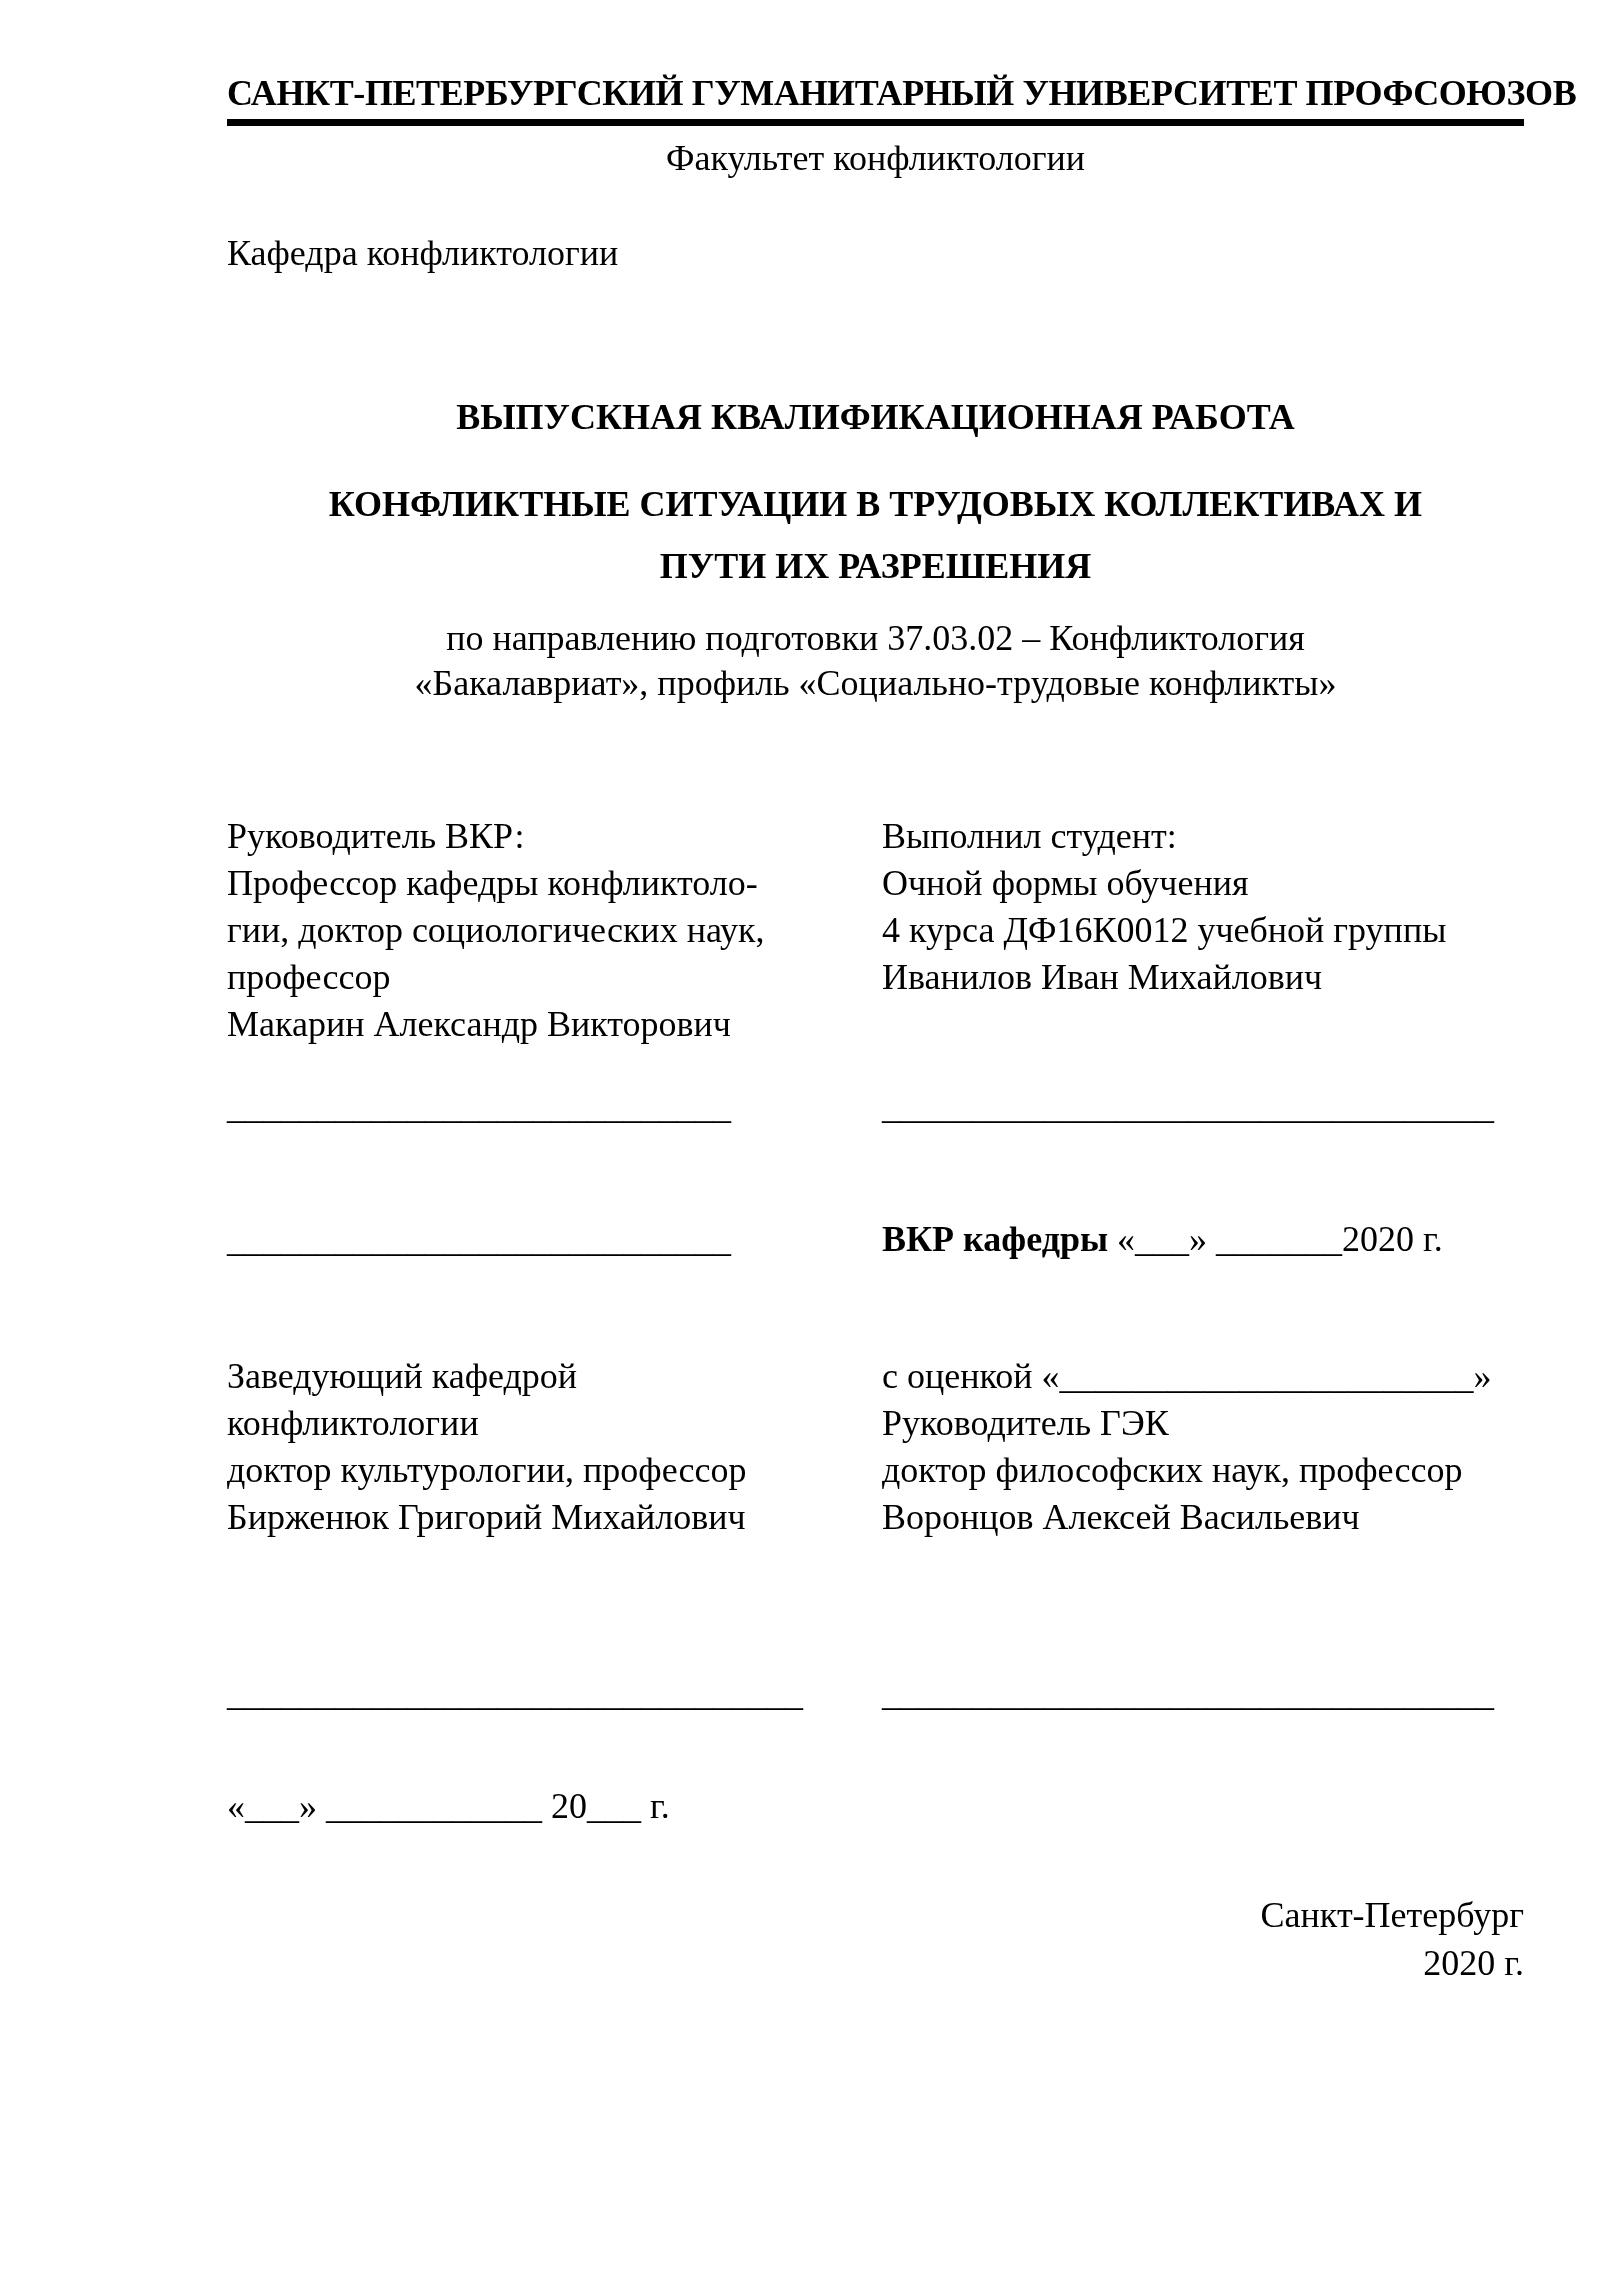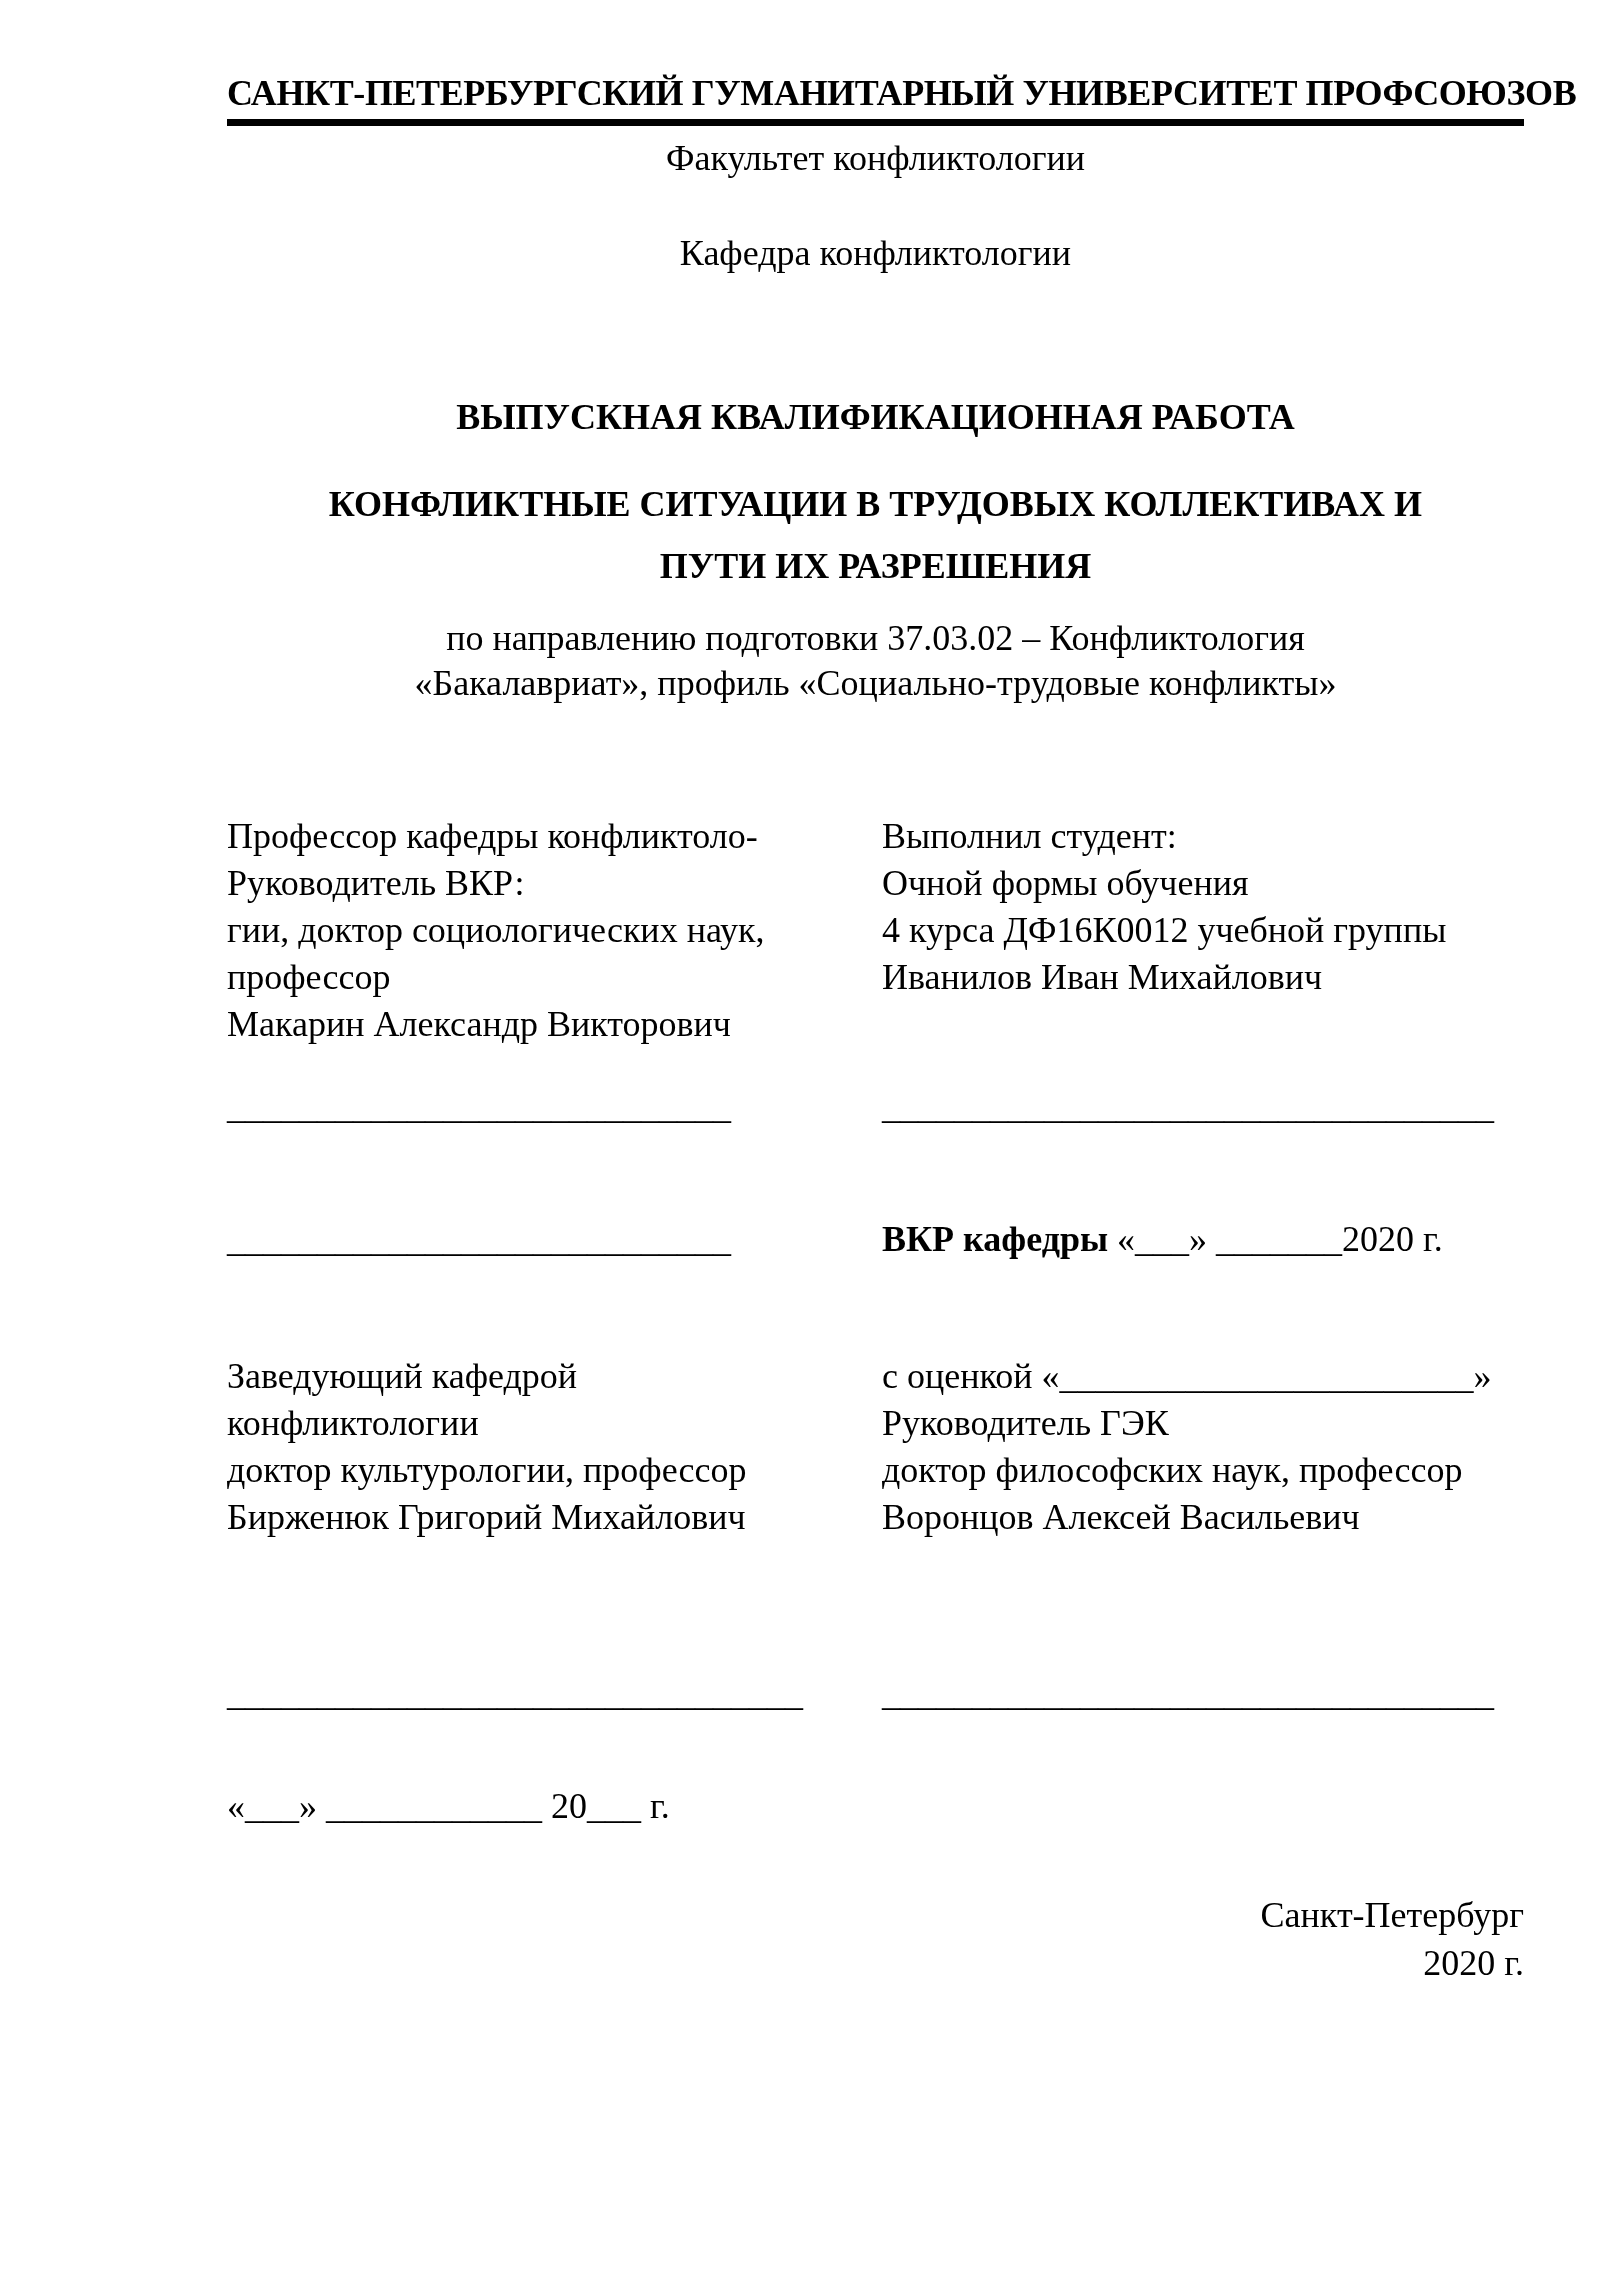--- a/index.html
+++ b/index.html
@@ -20,21 +20,21 @@
   .org-header {
     font-weight: bold;
     text-align: center;
     line-height: 39px;
     letter-spacing: -0.4px;
     white-space: nowrap;
     padding-bottom: 6.3px;
     border-bottom: 7.8px solid #000000;
   }
   .faculty    { margin-top: 12.5px;  line-height: 39px; text-align: center; }
-  .department { margin-top: 56px;  line-height: 39px; text-align: center; }
+  .department { margin-top: 56px;  line-height: 39px; text-align: left; }
 
   .work-type  { margin-top: 125px; line-height: 39px; text-align: center; font-weight: bold; }
   .thesis-1   { margin-top: 48px;  line-height: 39px; text-align: center; font-weight: bold; }
   .thesis-2   { margin-top: 23.4px;  line-height: 39px; text-align: center; font-weight: bold; }
   .program    { margin-top: 33px;  line-height: 39px; text-align: center; }
   .profile    { margin-top: 6.3px;   line-height: 39px; text-align: center; }
 
   .cols {
     margin-top: 110px;
     display: grid;
@@ -64,22 +64,22 @@
     <div class="work-type">ВЫПУСКНАЯ КВАЛИФИКАЦИОННАЯ РАБОТА</div>
     <div class="thesis-1">КОНФЛИКТНЫЕ СИТУАЦИИ В ТРУДОВЫХ КОЛЛЕКТИВАХ И</div>
     <div class="thesis-2">ПУТИ ИХ РАЗРЕШЕНИЯ</div>
     <div class="program">по направлению подготовки 37.03.02 – Конфликтология</div>
     <div class="profile">«Бакалавриат», профиль «Социально-трудовые конфликты»</div>
 
     <div class="cols">
 
       <div class="col-left">
         <div>
+          <div class="line">Руководитель ВКР:</div>
           <div class="line">Профессор кафедры конфликтоло-</div>
-          <div class="line">Руководитель ВКР:</div>
           <div class="line">гии, доктор социологических наук,</div>
           <div class="line">профессор</div>
           <div class="line">Макарин Александр Викторович</div>
         </div>
         <div class="line sig-row">____________________________</div>
         <div class="line row-2">____________________________</div>
         <div class="block-2">
           <div class="line">Заведующий кафедрой</div>
           <div class="line">конфликтологии</div>
           <div class="line">доктор культурологии, профессор</div>

